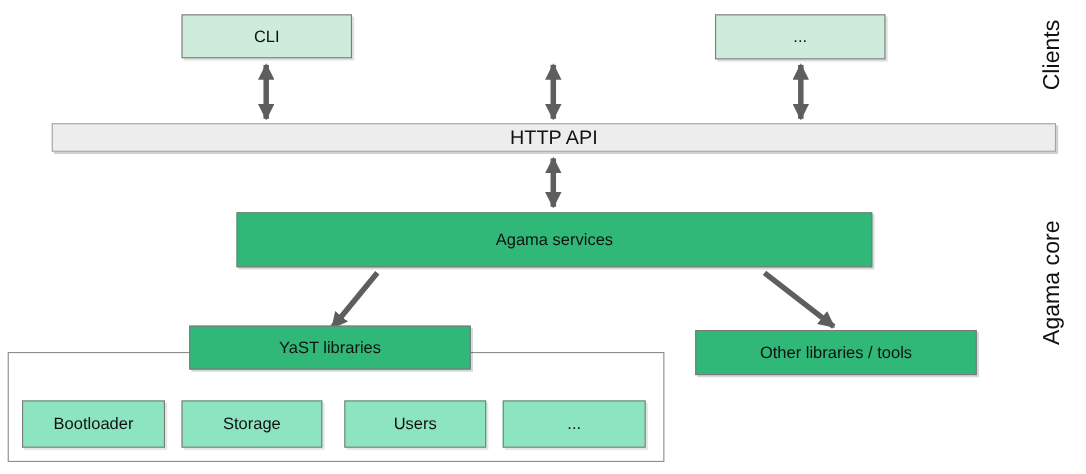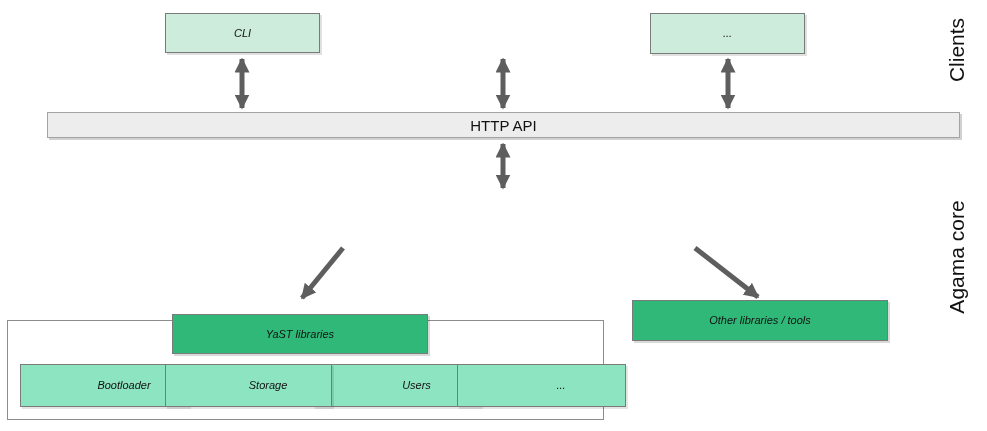--- a/index.html
+++ b/index.html
@@ -8,39 +8,38 @@
     --bar-border:#a3a3a3; --text:#111111;
   }
   html,body{margin:0;padding:0;}
   body{
     width:987px;height:431px;background:#ffffff;position:relative;
     font-family:"Liberation Sans", sans-serif;color:var(--text);overflow:hidden;
   }
   .diagram{position:absolute;inset:0;}
   .box{
     position:absolute;display:flex;align-items:center;justify-content:center;
-    font-size:11px;line-height:1;white-space:nowrap;font-style:italic;
+    font-size:15px;line-height:1;white-space:nowrap;
   }
   .pale{
     background:var(--pale-green);border:1px solid var(--border-gray);
     box-shadow:2px 2px 0 rgba(0,0,0,0.12);
   }
   .mint{
     background:var(--mint-green);border:1px solid var(--border-gray);
     box-shadow:2px 2px 0 rgba(0,0,0,0.10);
-    padding-left:39px;
   }
   .green{
     background:var(--brand-green);border:1px solid var(--border-gray);
     box-shadow:2px 2px 0 rgba(0,0,0,0.15);
   }
   .bar{
     position:absolute;display:flex;align-items:center;justify-content:center;
     background:var(--bar-fill);border:1px solid var(--bar-border);
-    box-shadow:2px 2px 0 rgba(0,0,0,0.18);font-size:15px;
+    box-shadow:2px 2px 0 rgba(0,0,0,0.18);font-size:18px;
   }
   .container-box{
     position:absolute;background:#ffffff;border:1px solid #8c8c8c;
   }
   .vlabel{
     position:absolute;width:150px;height:24px;display:flex;
     align-items:center;justify-content:center;font-size:21px;
     transform:rotate(-90deg);transform-origin:center;white-space:nowrap;
   }
   svg.arrows{position:absolute;left:0;top:0;pointer-events:none;}
@@ -65,24 +64,25 @@
     <line x1="503" y1="144" x2="503" y2="188" marker-start="url(#ah)" marker-end="url(#ah)"></line>
     <line x1="343" y1="248" x2="302" y2="298" marker-end="url(#ah)"></line>
     <line x1="695" y1="248" x2="758" y2="297" marker-end="url(#ah)"></line>
   </svg>
 
   <div class="box pale z2" style="left:165px;top:13px;width:153px;height:38px">CLI</div>
   <div class="box pale z2" style="left:650px;top:13px;width:153px;height:39px">...</div>
 
   <div class="bar z2" style="left:47px;top:112px;width:911px;height:24px">HTTP API</div>
 
+  <div class="box green z2" style="left:215px;top:193px;width:576px;height:48px">Agama services</div>
 
   <div class="container-box z1" style="left:7px;top:320px;width:595px;height:98px"></div>
 
-  <div class="box green z2" style="left:172px;top:314px;width:254px;height:38px">YaST libraries</div>
+  <div class="box green z2" style="left:172px;top:296px;width:254px;height:38px">YaST libraries</div>
   <div class="box green z2" style="left:632px;top:300px;width:254px;height:39px">Other libraries / tools</div>
 
   <div class="box mint z2" style="left:20px;top:364px;width:128px;height:41px">Bootloader</div>
   <div class="box mint z2" style="left:313px;top:364px;width:127px;height:41px">Users</div>
   <div class="box mint z2" style="left:165px;top:364px;width:126px;height:41px">Storage</div>
   <div class="box mint z2" style="left:457px;top:364px;width:128px;height:41px">...</div>
 
   <div class="vlabel z2" style="left:882px;top:38px;">Clients</div>
   <div class="vlabel z2" style="left:882px;top:245px;">Agama core</div>
 

